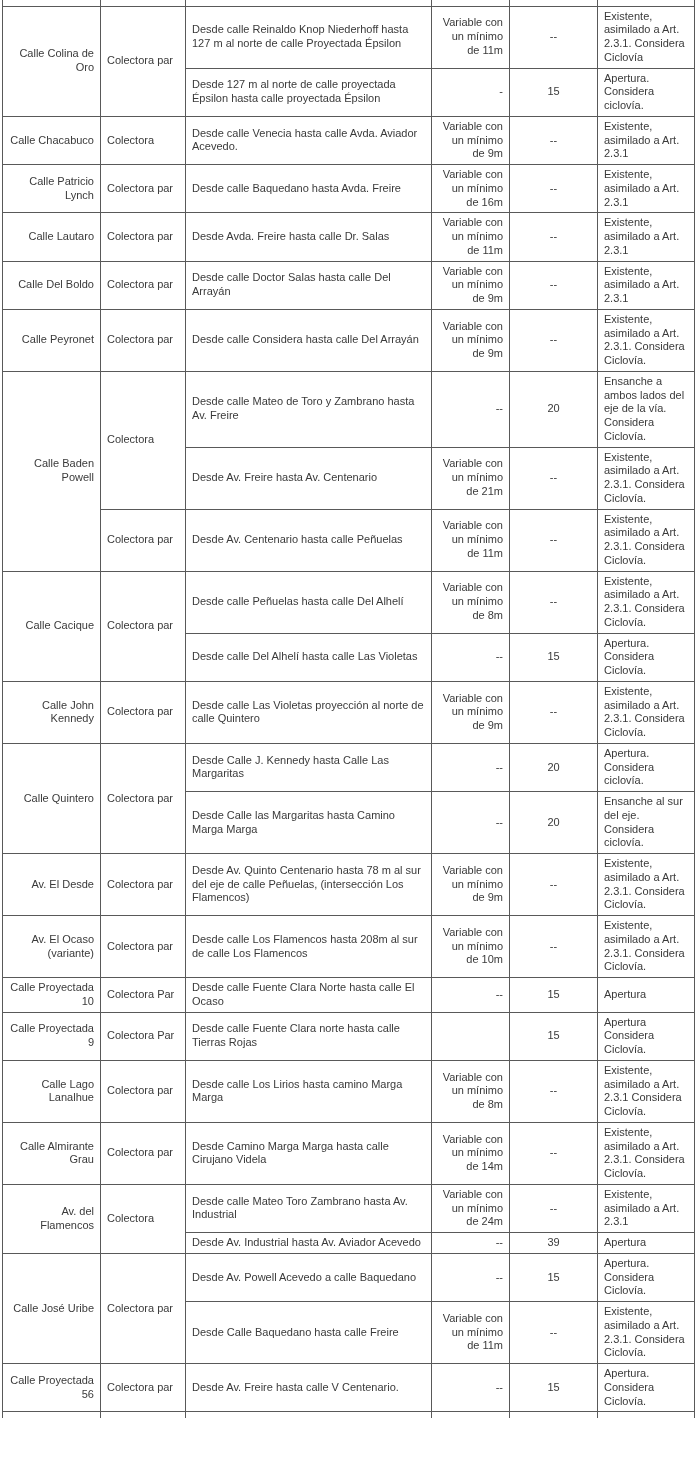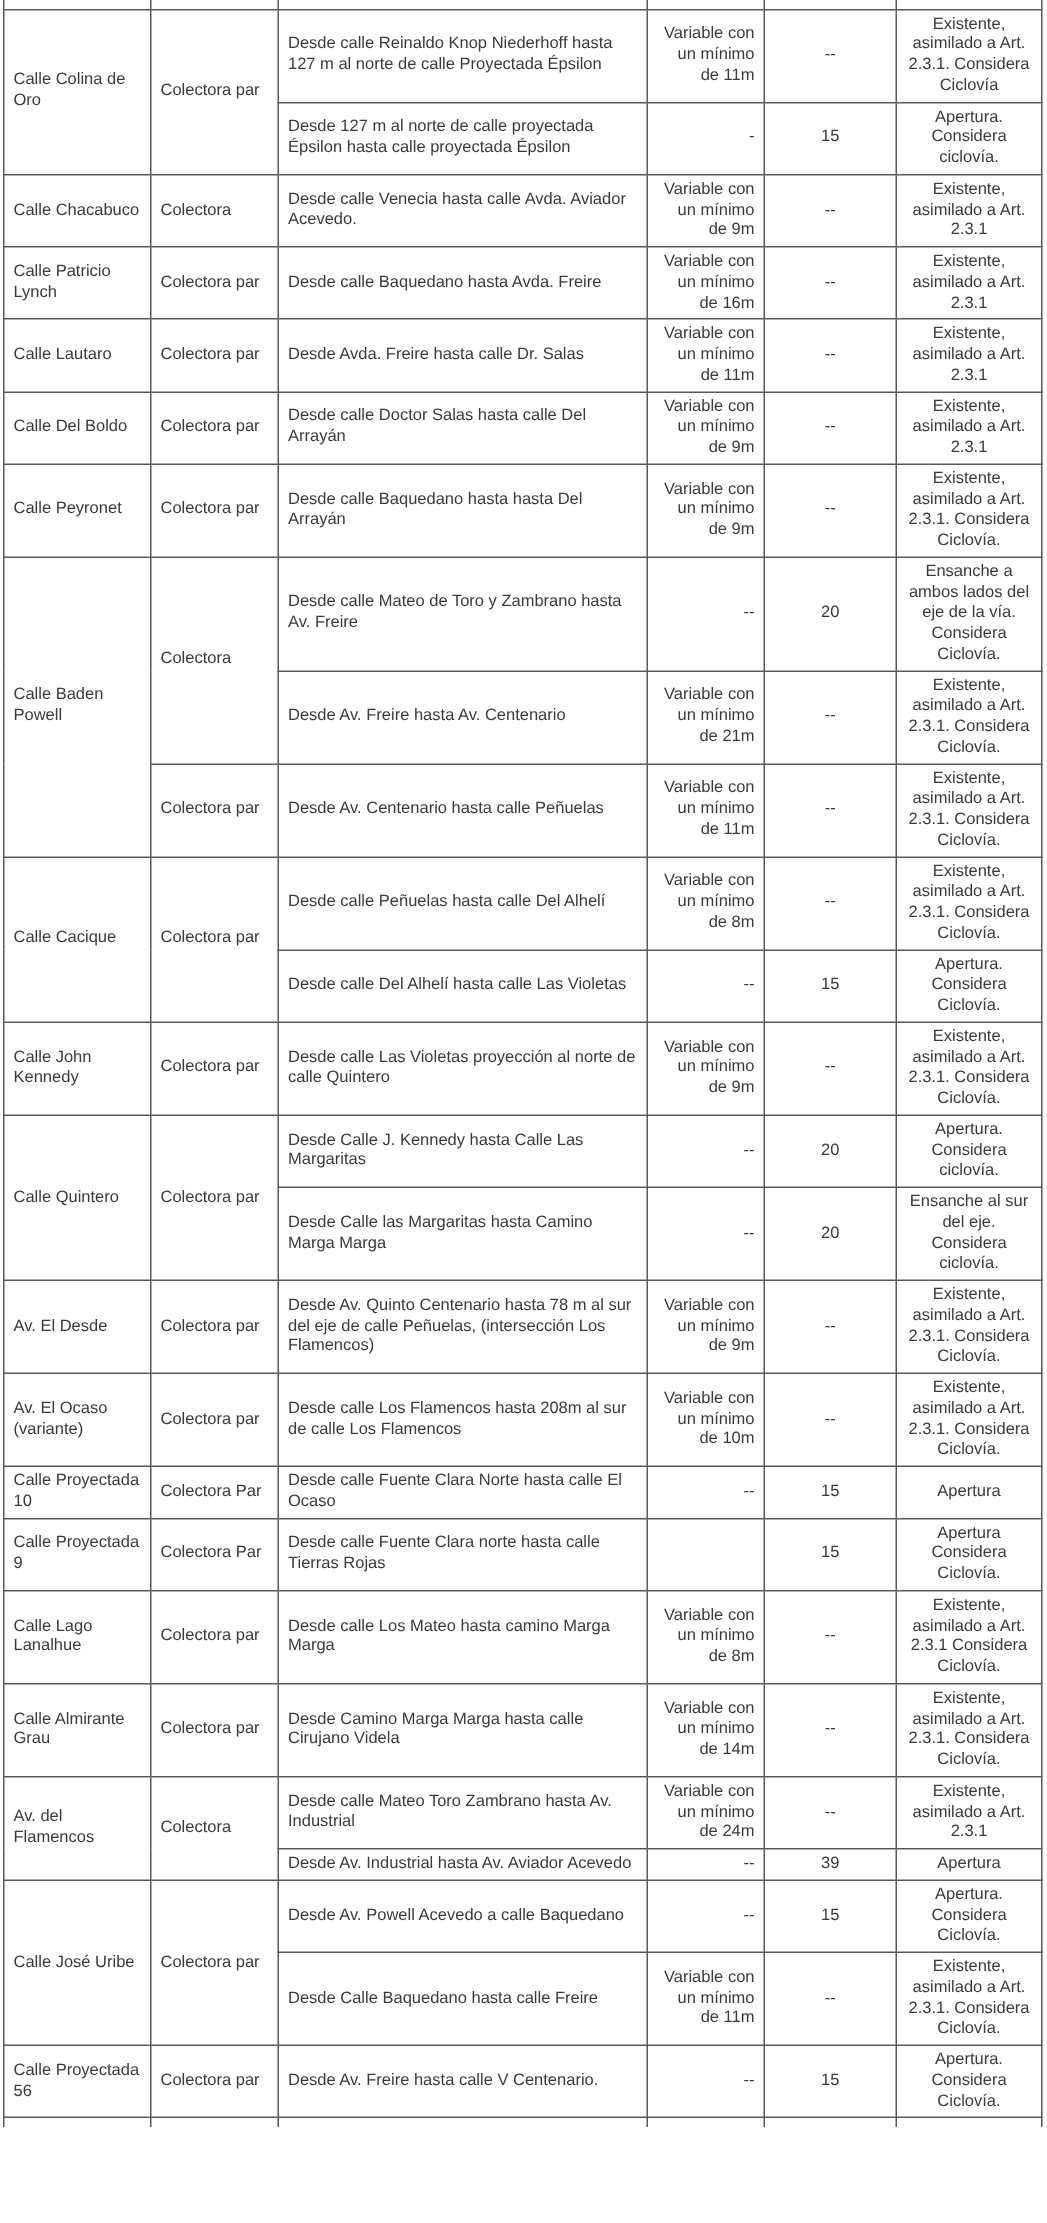--- a/index.html
+++ b/index.html
@@ -21,26 +21,26 @@
   }
   table.roads td {
     border: 1px solid #595959;
     font-size: 11px;
     line-height: 1.25;
     padding: 3px 6px;
     vertical-align: middle;
     overflow: hidden;
     word-wrap: break-word;
   }
-  td.col-street  { padding-left: 7px; }
+  td.col-street  { padding-left: 7px; text-align: right; }
   td.col-category{ padding-left: 8px; }
   td.col-desc    { padding-left: 9px; padding-right: 8px; }
   td.col-width   { text-align: right; padding: 3px 10px; }
   td.col-meters  { text-align: center; }
-  td.col-status  { padding-left: 7px; padding-right: 4px; text-align: center; }
+  td.col-status  { padding-left: 7px; padding-right: 4px; }
   tr.sliver td   { height: 6px; padding: 0; }
   tr.sliver-top td    { border-top: none; }
   tr.sliver-bottom td { border-bottom: none; }
 </style>
 </head>
 <body>
 
 <div class="page">
   <table class="roads">
     <colgroup>
@@ -102,21 +102,21 @@
           <td class="col-street">Calle Del Boldo</td>
           <td class="col-category">Colectora par</td>
           <td class="col-desc">Desde calle Doctor Salas hasta calle Del Arrayán</td>
           <td class="col-width">Variable con un mínimo de 9m</td>
           <td class="col-meters">--</td>
           <td class="col-status">Existente, asimilado a Art. 2.3.1</td>
         </tr>
         <tr>
           <td class="col-street">Calle Peyronet</td>
           <td class="col-category">Colectora par</td>
-          <td class="col-desc">Desde calle Baquedano hasta hasta Del Arrayán</td>
+          <td class="col-desc">Desde calle Considera hasta calle Del Arrayán</td>
           <td class="col-width">Variable con un mínimo de 9m</td>
           <td class="col-meters">--</td>
           <td class="col-status">Existente, asimilado a Art. 2.3.1. Considera Ciclovía.</td>
         </tr>
         <tr>
           <td class="col-street" rowspan="3">Calle Baden Powell</td>
           <td class="col-category" rowspan="2">Colectora</td>
           <td class="col-desc">Desde calle Mateo de Toro y Zambrano hasta Av. Freire</td>
           <td class="col-width">--</td>
           <td class="col-meters">20</td>
@@ -199,21 +199,21 @@
           <td class="col-street">Calle Proyectada 9</td>
           <td class="col-category">Colectora Par</td>
           <td class="col-desc">Desde calle Fuente Clara norte  hasta calle Tierras Rojas</td>
           <td class="col-width"></td>
           <td class="col-meters">15</td>
           <td class="col-status">Apertura Considera Ciclovía.</td>
         </tr>
         <tr>
           <td class="col-street">Calle Lago Lanalhue</td>
           <td class="col-category">Colectora par</td>
-          <td class="col-desc">Desde calle Los Mateo hasta camino Marga Marga</td>
+          <td class="col-desc">Desde calle Los Lirios hasta camino Marga Marga</td>
           <td class="col-width">Variable con un mínimo de 8m</td>
           <td class="col-meters">--</td>
           <td class="col-status">Existente, asimilado a Art. 2.3.1 Considera Ciclovía.</td>
         </tr>
         <tr>
           <td class="col-street">Calle Almirante Grau</td>
           <td class="col-category">Colectora par</td>
           <td class="col-desc">Desde Camino Marga Marga hasta calle Cirujano Videla</td>
           <td class="col-width">Variable con un mínimo de 14m</td>
           <td class="col-meters">--</td>

